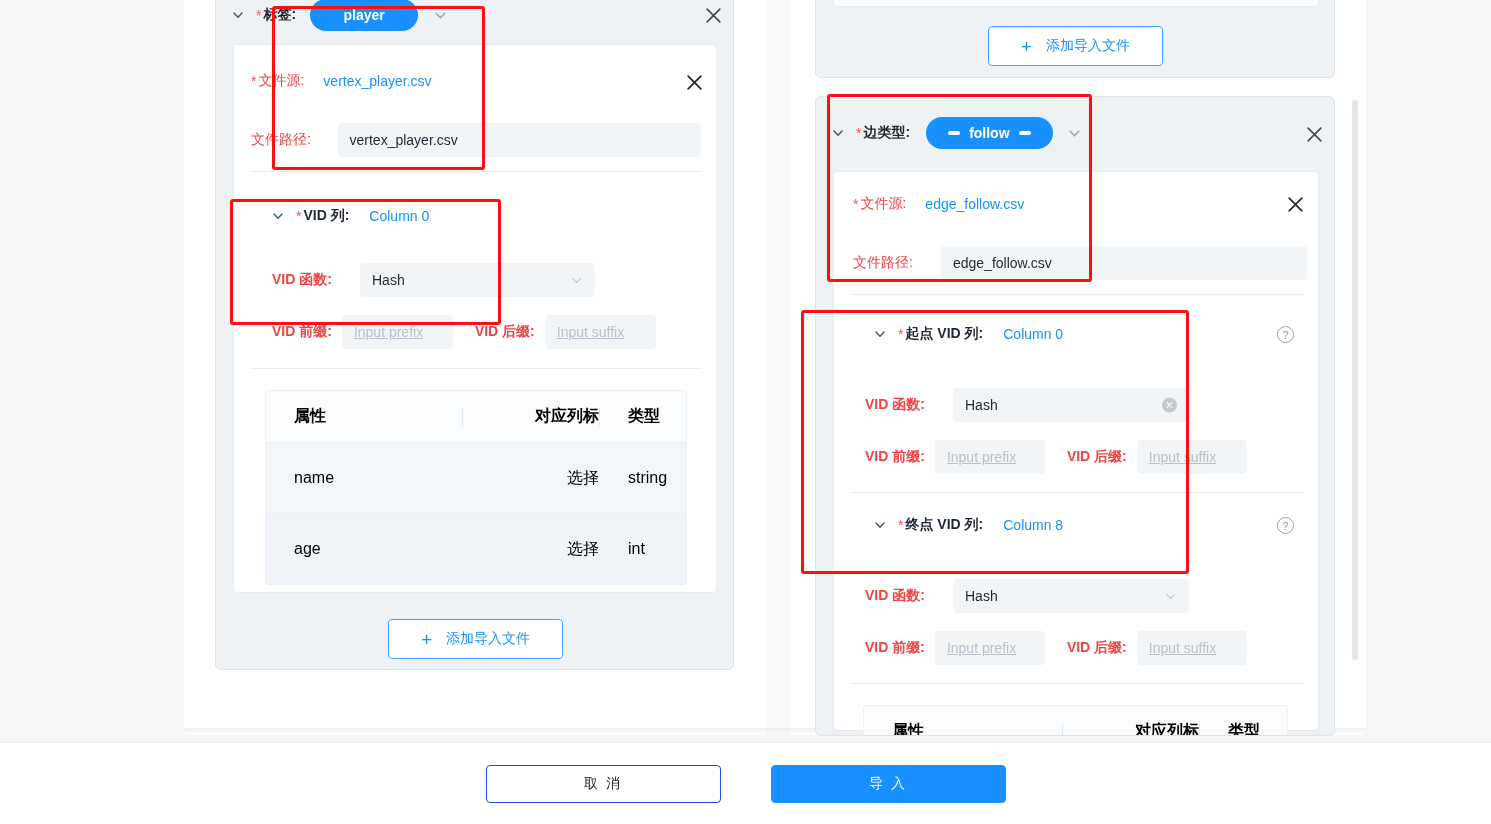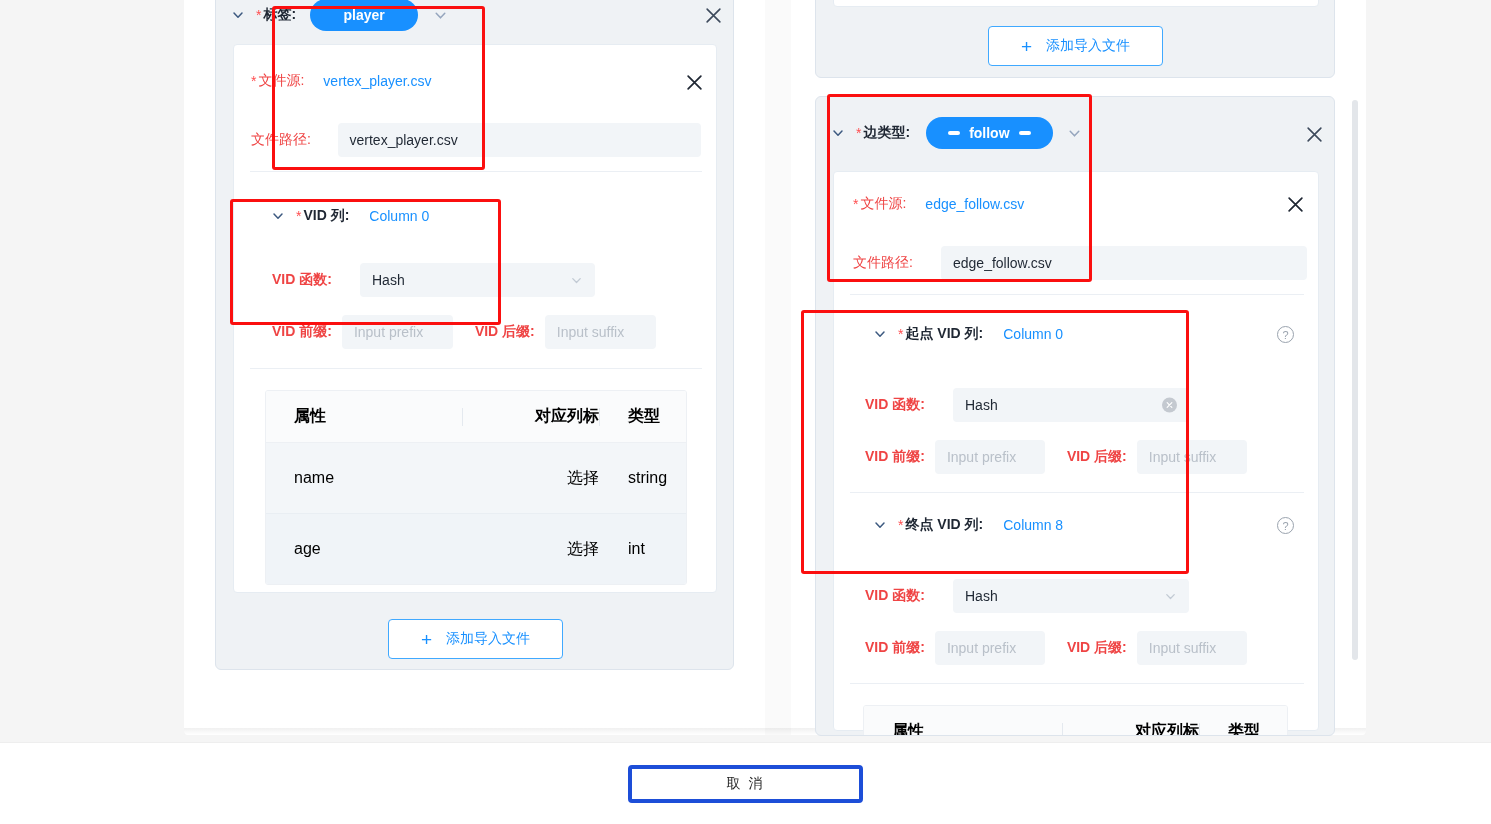--- a/index.html
+++ b/index.html
@@ -33,21 +33,21 @@
     position: absolute; left: 0; top: 742px; width: 1491px; height: 82px;
     background: #ffffff;
     border-top: 1px solid #eeeeee;
   }
   .footer-inner {
     position: absolute; left: 0; top: 0; width: 1491px; height: 82px;
     display: flex; align-items: center; justify-content: center; gap: 50px;
   }
   .btn-ghost {
     width: 235px; height: 38px;
-    border: 4px solid #1d4ed8; border-radius: 4px;
+    border: 1px solid #1d4ed8; border-radius: 4px;
     background: #ffffff; color: #262626;
     font-size: 14px; letter-spacing: 2px;
     cursor: pointer;
     display: flex; align-items: center; justify-content: center;
     font-family: "Liberation Sans", sans-serif;
   }
   .btn-primary {
     width: 235px; height: 38px;
     border: 1px solid #1890ff; border-radius: 4px;
     background: #1890ff; color: #ffffff;
@@ -117,21 +117,21 @@
   .frow { display: flex; align-items: center; }
   .field-label { font-size: 14px; color: #ef4444; white-space: nowrap; }
   .link { color: #1890ff; font-size: 14px; cursor: pointer; }
 
   .inputbox {
     background: #f2f5f8; border: none; border-radius: 4px;
     height: 34px; display: flex; align-items: center;
     padding: 0 12px; font-size: 14px; color: #1f2733;
     position: relative;
   }
-  .inputbox.ph { color: #b9c0c9; }
+  .inputbox.ph { color: #b9c0c9; text-decoration: underline; }
   .sel-caret {
     position: absolute; right: 12px; top: 50%; transform: translateY(-50%);
     width: 14px; height: 14px; color: #c2cad4;
     display: flex; align-items: center; justify-content: center;
   }
   .clear-icon {
     position: absolute; right: 12px; top: 50%; transform: translateY(-50%);
     width: 15px; height: 15px; border-radius: 50%; background: #c4c9d0;
     display: flex; align-items: center; justify-content: center;
     cursor: pointer;
@@ -466,17 +466,18 @@
   <div class="scrollbar" style="left:1352px; top:100px; height:560px;"></div>
 
   <div class="anno" style="left:272px; top:6px; width:213px; height:164px;"></div>
   <div class="anno" style="left:230px; top:199px; width:271px; height:126px;"></div>
   <div class="anno" style="left:827px; top:94px; width:265px; height:188px;"></div>
   <div class="anno" style="left:801px; top:310px; width:388px; height:264px;"></div>
 
   <div class="footer-bar">
     <div class="footer-inner">
       <div class="btn-ghost">取 消</div>
+      <div class="btn-primary">导 入</div>
     </div>
   </div>
 
 
 </div>
 
 </body></html>

